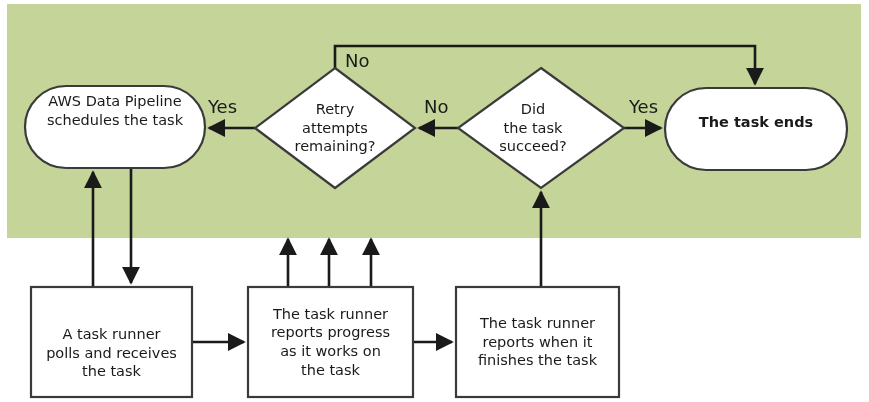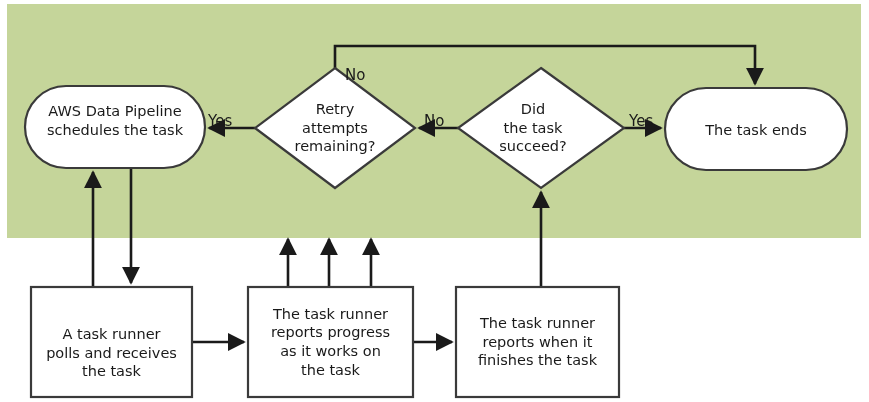--- a/index.html
+++ b/index.html
@@ -32,25 +32,24 @@
     text-align: center;
     color: #1a1a1a;
     font-size: 14.5px;
     line-height: 1.28;
     white-space: pre-line;
     pointer-events: none;
   }
   .edge-label {
     position: absolute;
     color: #1a1a1a;
-    font-size: 15px;
+    font-size: 18px;
     line-height: 1;
     white-space: nowrap;
     pointer-events: none;
-    margin-top: 16px;
   }
 </style>
 </head>
 <body>
 
 <div id="canvas">
 
   <svg id="flow-svg" viewBox="0 0 869 402">
     <defs>
       <marker id="arrow" viewBox="0 0 10 10" refX="9" refY="5" markerWidth="7" markerHeight="7" orient="auto-start-reverse">
@@ -93,32 +92,32 @@
 
     <rect x="665" y="88" width="182" height="82" rx="41" ry="41" fill="#ffffff" stroke="#3a3a3a" stroke-width="2.2"></rect>
 
     <rect x="31" y="287" width="161" height="110" fill="#ffffff" stroke="#3a3a3a" stroke-width="2.2"></rect>
 
     <rect x="248" y="287" width="165" height="110" fill="#ffffff" stroke="#3a3a3a" stroke-width="2.2"></rect>
 
     <rect x="456" y="287" width="163" height="110" fill="#ffffff" stroke="#3a3a3a" stroke-width="2.2"></rect>
   </svg>
 
-  <div class="node-label" style="left:25px; top:86px; width:180px; height:70px;">AWS Data Pipeline
+  <div class="node-label" style="left:25px; top:76px; width:180px; height:70px;">AWS Data Pipeline
 schedules the task</div>
 
   <div class="node-label" style="left:263px; top:68px; width:144px; height:120px;">Retry
 attempts
 remaining?</div>
 
   <div class="node-label" style="left:462px; top:68px; width:142px; height:120px;">Did
 the task
 succeed?</div>
 
-  <div class="node-label" style="left:665px; top:88px; width:182px; height:84px;">The task ends</div>
+  <div class="node-label" style="left:665px; top:80px; width:182px; height:84px;font-weight:bold;">The task ends</div>
 
   <div class="node-label" style="left:31px; top:287px; width:161px; height:132px;">A task runner
 polls and receives
 the task</div>
 
   <div class="node-label" style="left:248px; top:287px; width:165px; height:110px;">The task runner
 reports progress
 as it works on
 the task</div>
 

